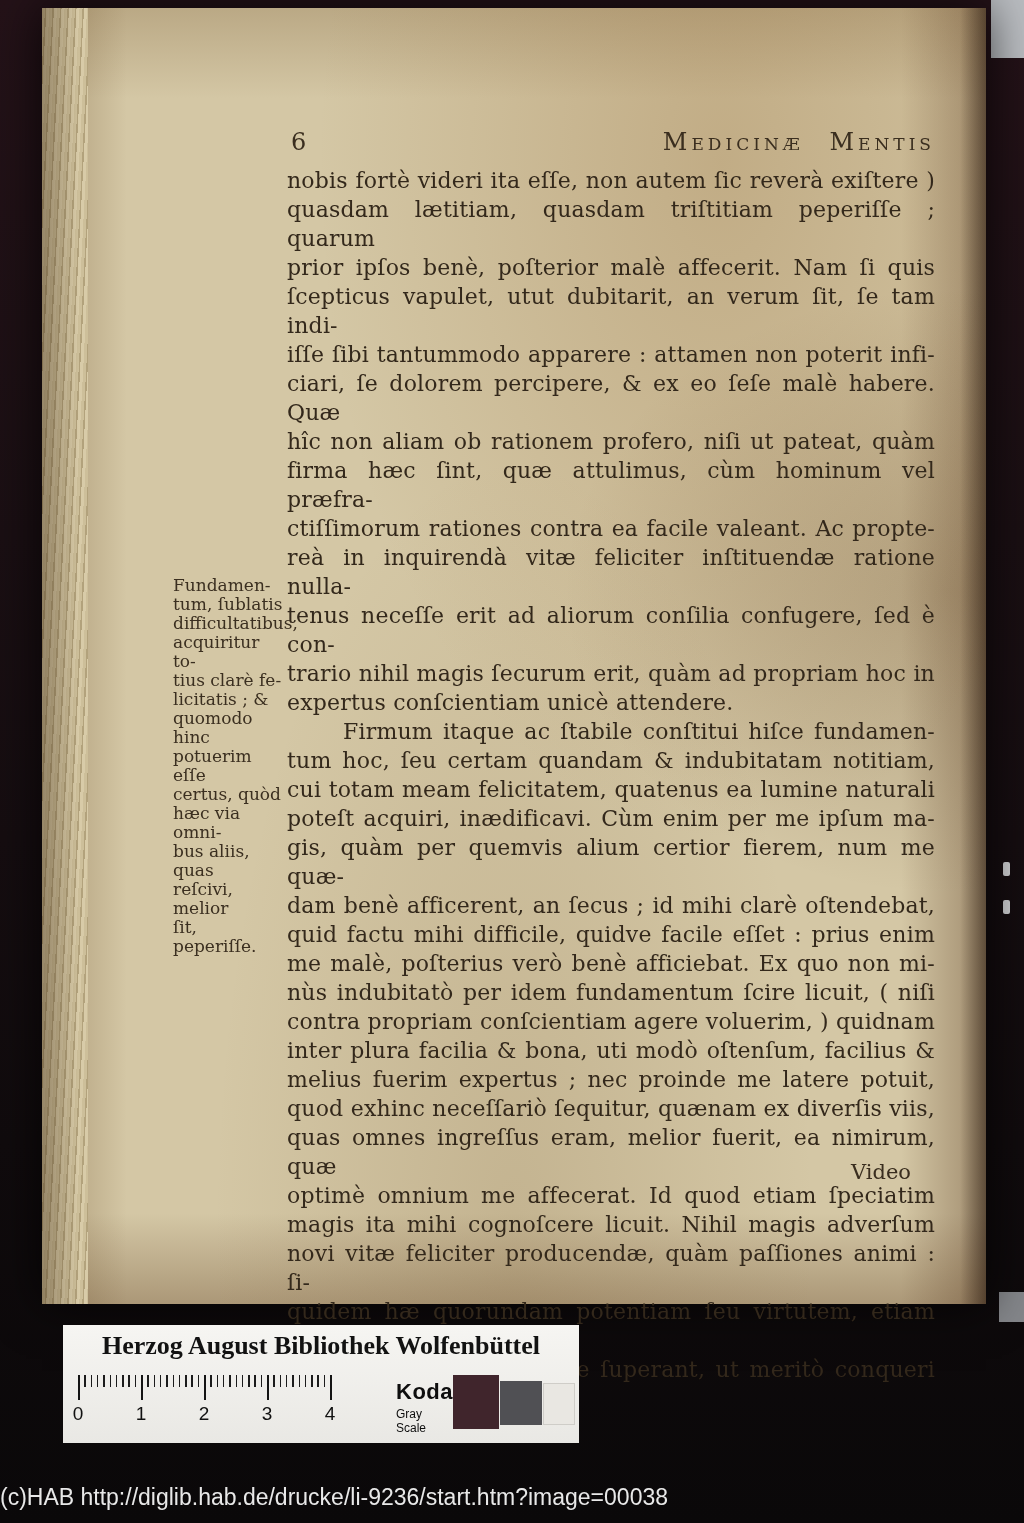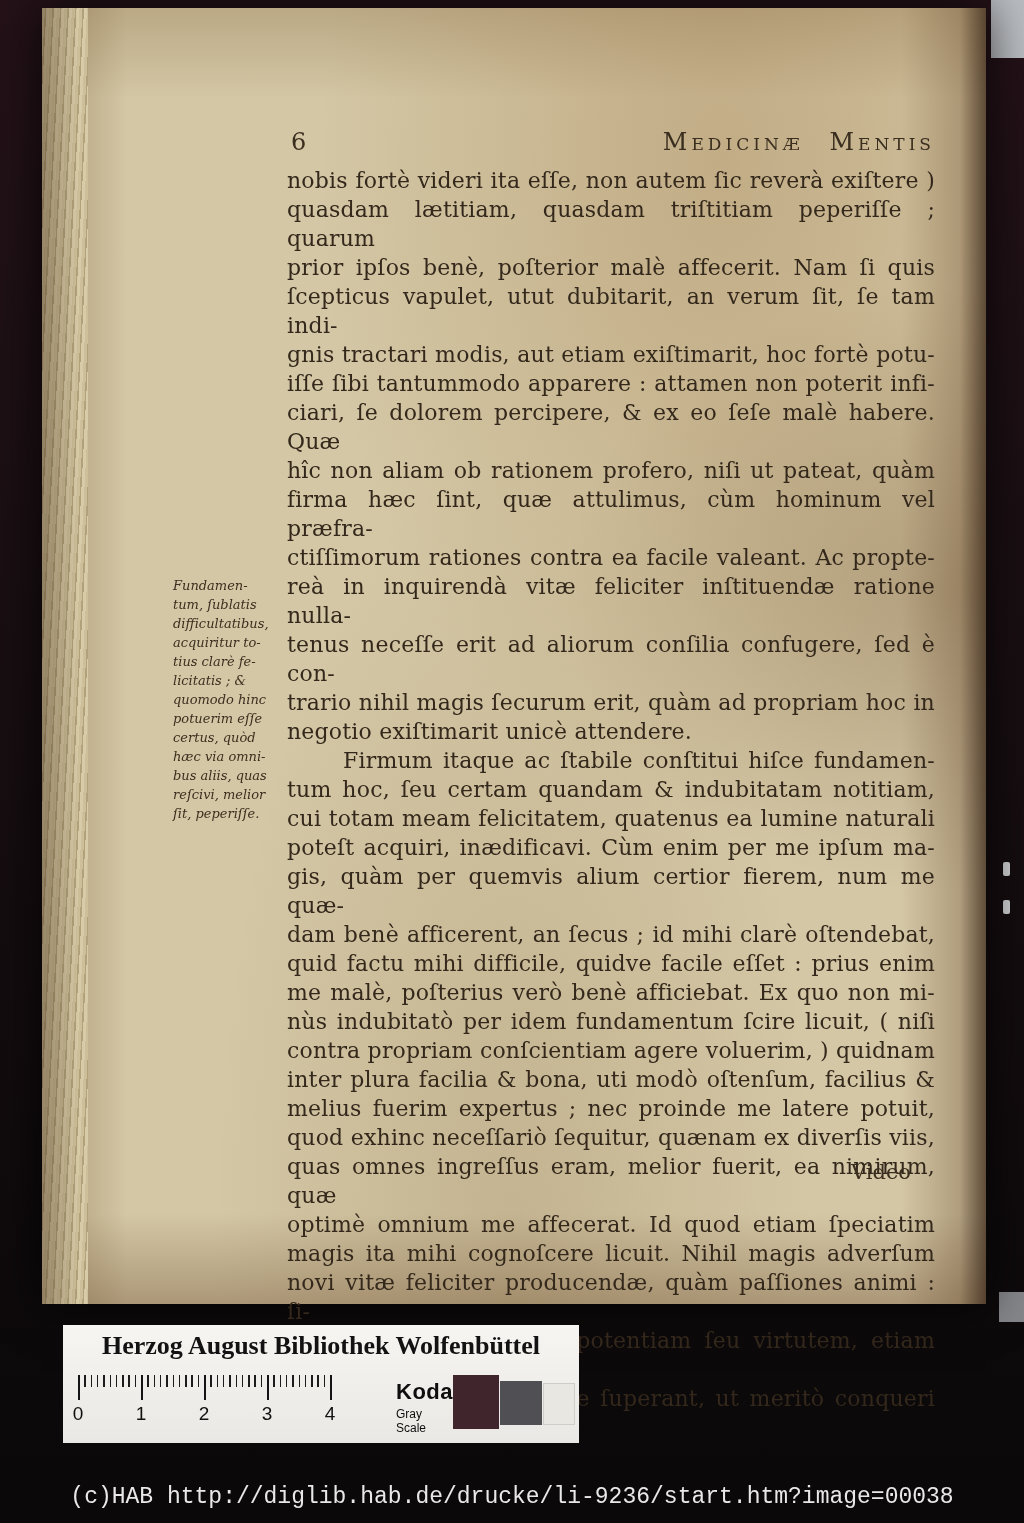--- a/index.html
+++ b/index.html
@@ -47,21 +47,21 @@
     font-size:22px; line-height:29px; text-align:justify; text-align-last:justify;
     letter-spacing:0.2px; white-space:normal;
   }
   .lines .line:last-child { text-align-last:left; }
   .para2 .line:first-child { text-indent:56px; }
   .catchword {
     position:absolute; left:249px; top:1152px; width:648px; text-align:right; padding-right:28px;
     box-sizing:border-box; font-size:21px; color:#3a2e1f;
   }
   .margin-note { position:absolute; left:131px; top:568px; width:110px; color:#3b2f20; }
-  .mline { font-style:italic; font-size:13px; line-height:19px; }
+  .mline { font-size:17px; line-height:19px; }
 
   
   .footer-card {
     position:absolute; left:63px; top:1325px; width:505px; height:118px;
     background:linear-gradient(to bottom,#f6f5f2,#e9e8e4); font-family:"Liberation Serif", serif;padding-left:11px;
   }
   .lib-title { position:absolute; left:0; top:6px; width:100%; text-align:center;
     font-weight:bold; font-size:26px; color:#121212; }
   .ruler { position:absolute; left:15px; top:50px; width:256px; height:52px; }
   .ruler-mm { position:absolute; left:0; top:0; width:254px; height:12px;
@@ -74,22 +74,22 @@
   .kodak-block { position:absolute; left:295px; top:54px; width:92px; font-family:"Liberation Sans", sans-serif; color:#0e0e0e; }
   .kodak-name { font-weight:bold; font-size:22px; letter-spacing:0.5px;margin-left:38px; }
   .kodak-sub { font-size:12px; margin-top:2px;margin-left:38px; }
   .patches { position:absolute; left:390px; top:48px; width:112px; height:62px; }
   .patch { position:absolute; }
   .patch.p1 { left:0; top:2px; width:46px; height:54px; }
   .patch.p2 { left:47px; top:8px; width:42px; height:44px; }
   .patch.p3 { left:90px; top:10px; width:30px; height:40px; border:1px solid #cfcdc8; }
 
   .caption {
-    position:absolute; left:0; top:1484px; width:100%; text-align:center;
-    font-family:Liberation Mono, monospace; font-size:23px; color:#e8e8e8;
+    position:absolute; left:0; top:1484px; width:100%; 
+    font-family:Liberation Sans, sans-serif; font-size:23px; color:#e8e8e8;
   }
 </style>
 </head>
 <body>
 
 <div class="scan">
 
   <div class="strip-top-right"></div>
   <div class="strip-bottom-right"></div>
   <div class="edge-dash d1"></div>
@@ -119,30 +119,29 @@
         <div class="mline">reſcivi, melior</div>
         <div class="mline">ſit, peperiſſe.</div>
       </div>
 
     <div class="text-block">
       <div class="lines para1">
           <div class="line">nobis fortè videri ita eſſe, non autem ſic reverà exiſtere )</div>
           <div class="line">quasdam lætitiam, quasdam triſtitiam peperiſſe ;  quarum</div>
           <div class="line">prior ipſos benè,  poſterior malè  affecerit.    Nam ſi quis</div>
           <div class="line">ſcepticus vapulet, utut dubitarit, an verum ſit, ſe tam indi-</div>
-          <div class="line">gnis tractari modis, aut etiam exiſtimarit, hoc fortè potu-</div>
           <div class="line">iſſe ſibi tantummodo apparere :  attamen non poterit infi-</div>
           <div class="line">ciari, ſe dolorem percipere, &amp; ex eo ſeſe malè habere.   Quæ</div>
           <div class="line">hîc non aliam ob rationem profero, niſi ut pateat, quàm</div>
           <div class="line">firma hæc ſint, quæ attulimus, cùm hominum vel præfra-</div>
           <div class="line">ctiſſimorum rationes contra ea facile valeant.    Ac propte-</div>
           <div class="line">reà in inquirendà vitæ feliciter inſtituendæ ratione nulla-</div>
           <div class="line">tenus neceſſe erit ad aliorum conſilia confugere, ſed è con-</div>
           <div class="line">trario nihil magis ſecurum erit, quàm ad propriam hoc in</div>
-          <div class="line">negotio exiſtimarit unicè attendere.</div>
+          <div class="line">expertus conſcientiam unicè attendere.</div>
         </div>
       <div class="lines para2">
           <div class="line">Firmum itaque ac ſtabile conſtitui hiſce fundamen-</div>
           <div class="line">tum hoc, ſeu certam  quandam  &amp; indubitatam notitiam,</div>
           <div class="line">cui totam meam felicitatem, quatenus ea lumine naturali</div>
           <div class="line">poteſt acquiri, inædificavi.    Cùm enim per me ipſum ma-</div>
           <div class="line">gis, quàm per quemvis alium certior fierem, num me quæ-</div>
           <div class="line">dam benè afficerent, an ſecus ;   id mihi clarè oſtendebat,</div>
           <div class="line">quid factu mihi difficile, quidve facile eſſet :   prius enim</div>
           <div class="line">me malè, poſterius verò benè afficiebat.    Ex quo non mi-</div>

